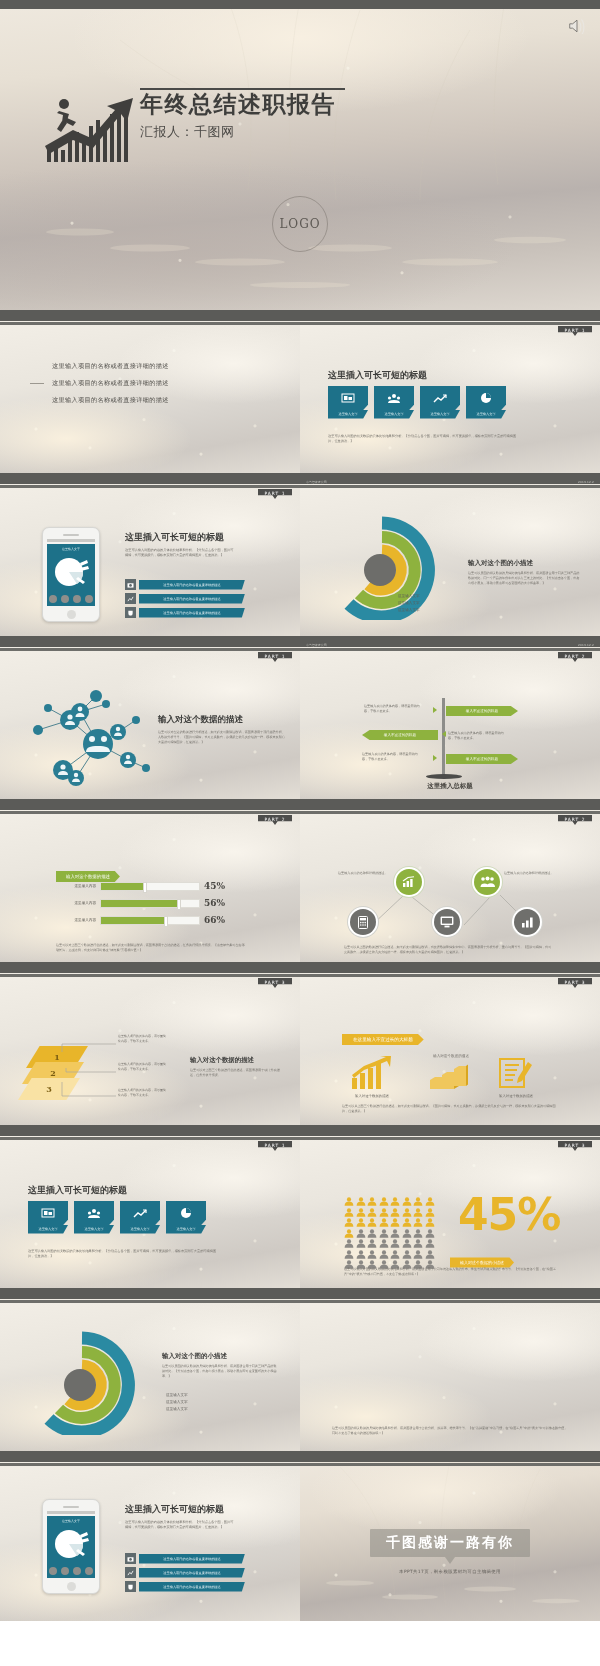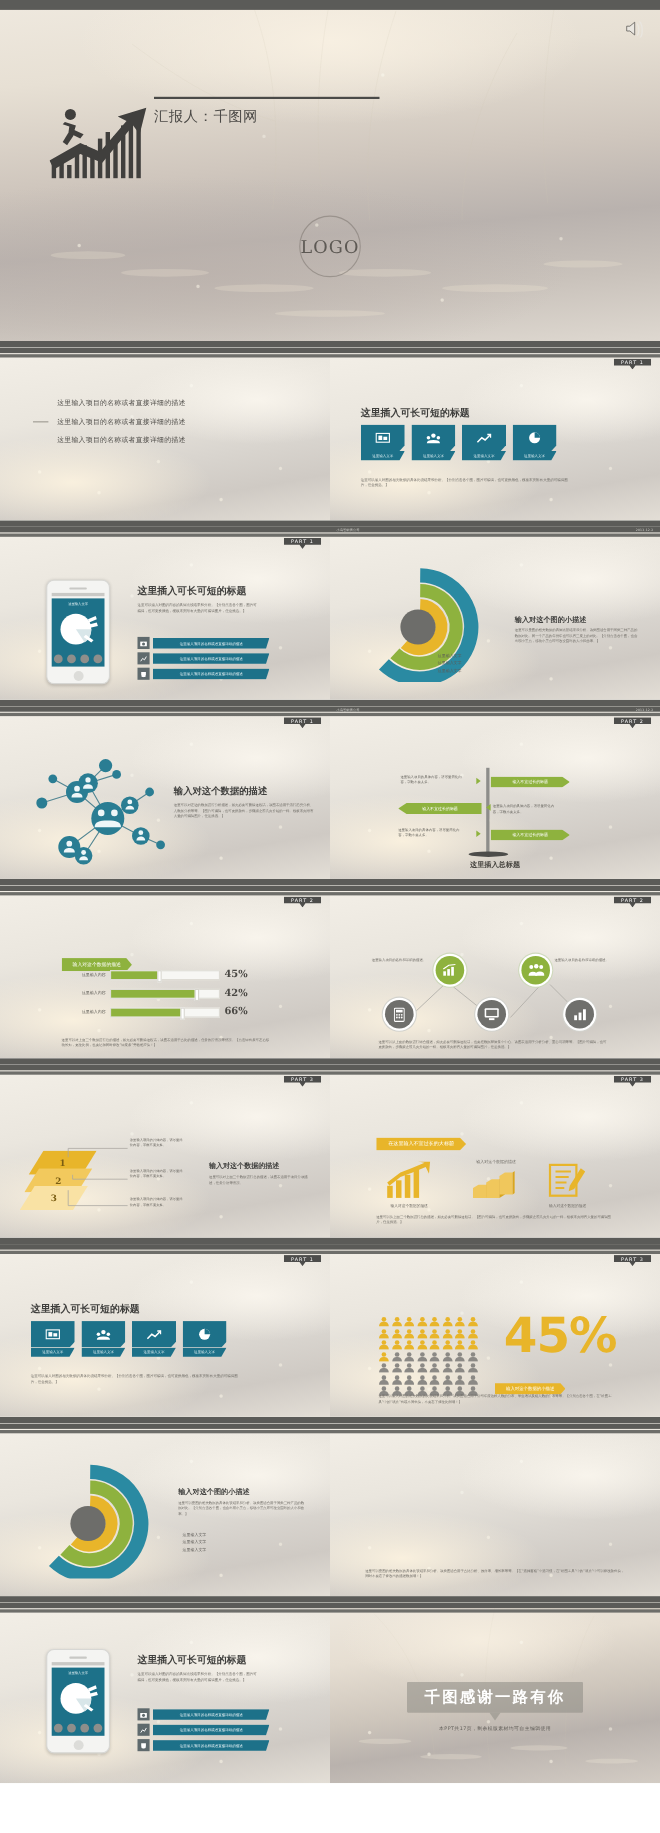--- a/index.html
+++ b/index.html
@@ -73,21 +73,21 @@
   .logo-arrow{ position:absolute; left:-95px; top:4px; width:100px; height:72px; }
   .t-line{ width:205px; height:1.6px; background:#4a4a48; margin-bottom:2px;}
   .t-main{ font-size:23px; font-weight:bold; color:#3e3e3c; letter-spacing:1.5px; line-height:1.05; }
   .t-sub{ font-size:11.5px; color:#55534f; letter-spacing:.9px; margin-top:1px; }
   .t-rep{ font-size:13px; color:#4b4946; margin-top:7px; letter-spacing:.5px; }
   .logo-circle{
     position:absolute; left:272px; top:196px; width:56px; height:56px;
     border-radius:50%; border:1px solid rgba(110,105,98,.45);
     display:flex; align-items:center; justify-content:center;
     font-family:"DejaVu Serif","Liberation Serif",serif;
-    font-size:16px; color:#5d5954; letter-spacing:1px;
+    font-size:12px; color:#5d5954; letter-spacing:1px;
   }
 
   
   .row { display:flex; width:600px; }
   .halfslide { width:300px; height:157px; position:relative; overflow:hidden; }
   .halfslide .topbar{height:5px;}
   .halfslide .topbar2{top:6px;height:3px;}
   .halfslide .partbadge{ right:8px; top:10px; font-size:4.4px; padding:2px 6px 3px 6px; min-width:34px;}
   .halfslide .hdrtext,.halfslide .hdrdate{ font-size:2.8px; top:.5px;}
 
@@ -255,20 +255,21 @@
           <rect x="72" y="18" width="4" height="52"></rect>
           <rect x="79" y="24" width="4" height="46"></rect>
           <path d="M0 54 L28 38 L46 46 L70 18 L62 14 L88 6 L82 30 L76 22 L48 56 L28 48 L4 62 Z"></path>
           <circle cx="19" cy="12" r="5"></circle>
           <path d="M14 19 l10 3 -3 10 -4 -2 1 -7 -6 -2z"></path>
           <path d="M17 29 l5 2 -6 9 -4 -3z"></path>
           <path d="M22 26 l9 4 -3 4 -8 -4z"></path>
         </g>
       </svg>
       <div class="t-line"></div>
+      <div class="t-main">年终总结述职报告</div>
       <div class="t-rep">汇报人：千图网</div>
     </div>
     <div class="logo-circle">LOGO</div>
   </div>
 
   <div class="band" style="height:6px"></div>
 
   <div class="row">
 
     <div class="halfslide slide">
@@ -537,21 +538,21 @@
             <div class="pbknob" style="left:calc(45% - 2px)"></div>
           </div>
           <div class="pbval">45%</div>
         </div>
         <div class="pbrow">
           <div class="pblabel">这里输入内容</div>
           <div class="pbtrack">
             <div class="pbfill" style="width:80%"></div>
             <div class="pbknob" style="left:calc(80% - 2px)"></div>
           </div>
-          <div class="pbval">42%</div>
+          <div class="pbval">56%</div>
         </div>
         <div class="pbrow">
           <div class="pblabel">这里输入内容</div>
           <div class="pbtrack">
             <div class="pbfill" style="width:66%"></div>
             <div class="pbknob" style="left:calc(66% - 2px)"></div>
           </div>
           <div class="pbval">66%</div>
         </div>
       </div>

